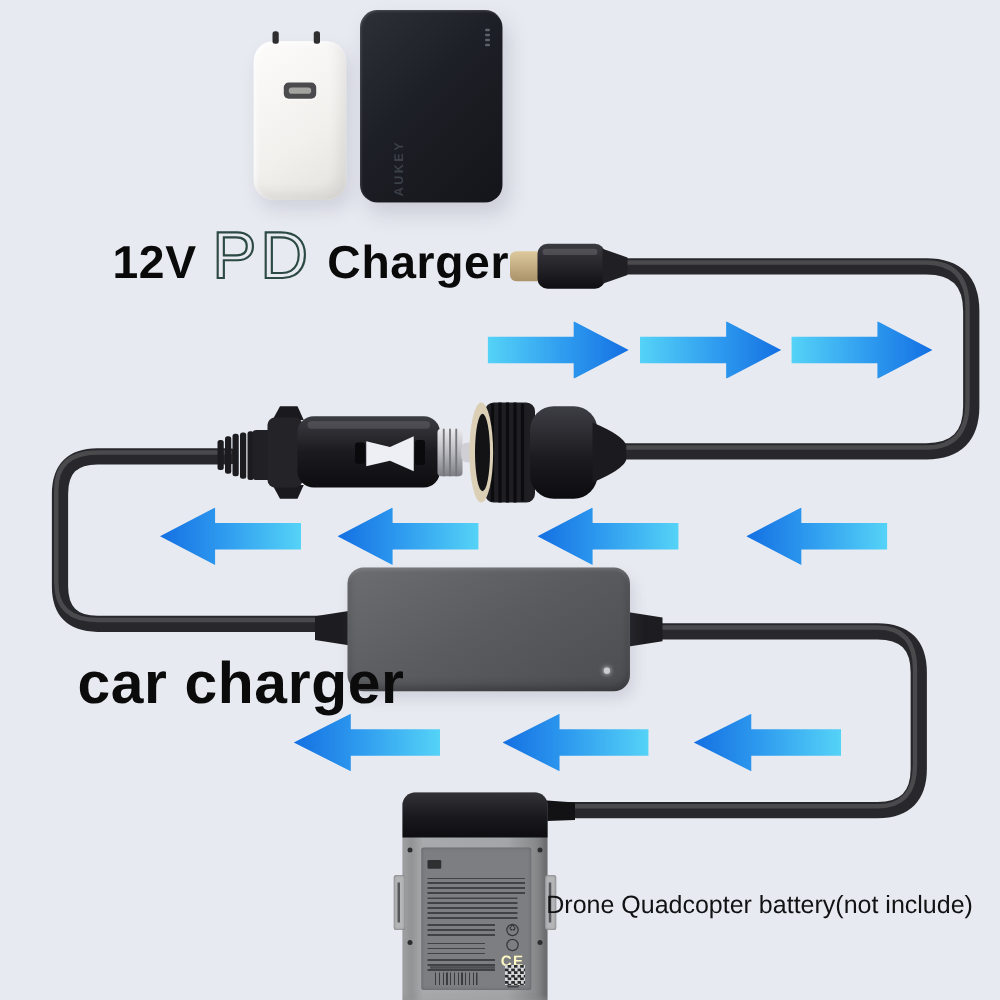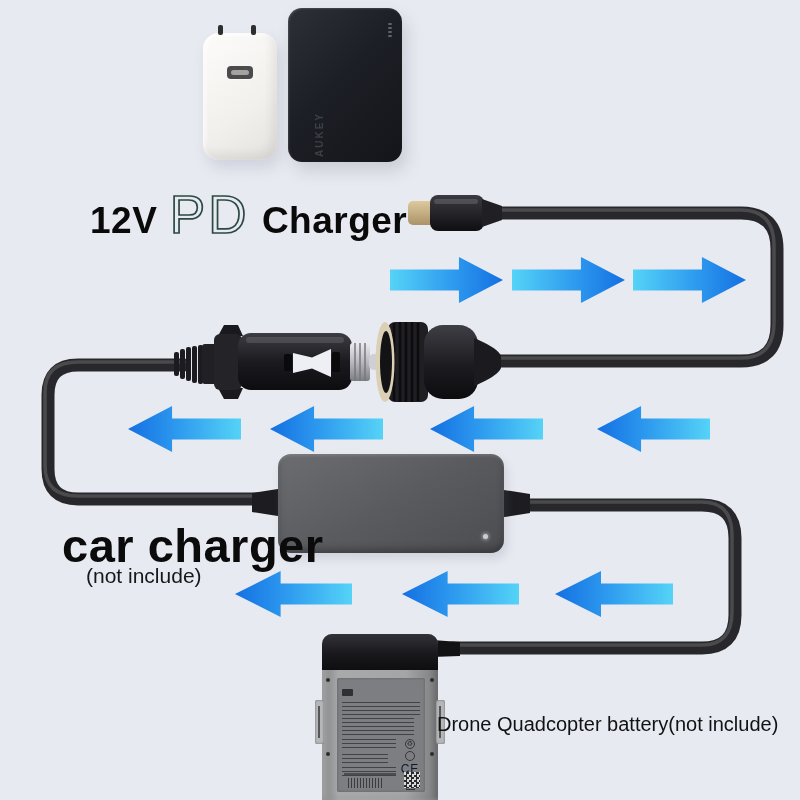--- a/index.html
+++ b/index.html
@@ -4,21 +4,21 @@
 <style>
   html,body{margin:0;padding:0;background:#cfd2dc;}
   #scene{
     position:relative;width:800px;height:800px;overflow:hidden;
     background:#e8eaf1;
     font-family:"Liberation Sans", sans-serif;
   }
   .abs{position:absolute;}
 
   
-  #heading{left:90px;top:184px;white-space:nowrap;}
+  #heading{left:90px;top:174px;white-space:nowrap;}
   #heading .b{font-weight:bold;font-size:37px;color:#0a0a0b;letter-spacing:.5px;vertical-align:baseline;}
   #heading .pd{
     font-size:53px;font-weight:400;color:#2c4a43;margin:0 8px;letter-spacing:3px;vertical-align:baseline;
   }
   @supports (-webkit-text-stroke: 1px black){
     #heading .pd{color:transparent;-webkit-text-stroke:1.7px #2c4a43;}
   }
 
   
   #car-charger-label{left:62px;top:518px;font-weight:bold;font-size:47px;color:#0b0b0c;letter-spacing:.5px;}
@@ -72,21 +72,21 @@
   .rail-dot{position:absolute;width:4px;height:4px;border-radius:50%;background:#2c2d2f;}
 
   #battery-label{position:absolute;left:15px;top:44px;width:88px;height:114px;background:#7c7e82;
     border-radius:2px;box-shadow:inset 0 0 3px rgba(0,0,0,.25);padding:4px 5px;box-sizing:border-box;overflow:hidden;}
   #dji-logo{width:11px;height:7px;background:#2f3032;border-radius:1px;display:inline-block;}
   .tline{background:repeating-linear-gradient(to bottom, rgba(44,46,48,.75) 0 1.5px, rgba(0,0,0,0) 1.5px 4px);}
   #label-flex{display:flex;gap:4px;margin-top:3px;}
   #label-left{flex:1;}
   #label-right{width:20px;display:flex;flex-direction:column;align-items:center;gap:2px;}
   .cert-circle{width:10px;height:10px;border-radius:50%;border:1px solid #36373b;box-sizing:border-box;font-size:7px;line-height:8px;text-align:center;color:#36373b;}
-  #ce-mark{font-size:12px;font-weight:normal;color:#0f172a;letter-spacing:1px;line-height:12px;}
+  #ce-mark{font-size:12px;font-weight:bold;color:#fef9c3;letter-spacing:1px;line-height:12px;}
   #label-bottom{position:absolute;left:5px;bottom:4px;right:5px;height:22px;}
   #barcode{position:absolute;left:6px;bottom:0;width:34px;height:10px;
     background:repeating-linear-gradient(90deg,#3a3b3d 0 1px,rgba(0,0,0,0) 1px 3px);}
   #qr-code{position:absolute;right:0;bottom:0;width:16px;height:16px;background-color:#d9dadc;
     background-image:repeating-conic-gradient(#2a2b2d 0% 25%, #d9dadc 0% 50%);background-size:5px 5px;}
   #label-tinyline{position:absolute;left:2px;bottom:13px;width:52px;height:2px;background:rgba(44,46,48,.6);}
 </style>
 </head>
 <body>
 
@@ -264,16 +264,15 @@
   <div class="abs arrow left" style="left:402px;top:571px;z-index:3;width:117px"></div>
   <div class="abs arrow left" style="left:555px;top:571px;z-index:3;width:118px"></div>
 
   <div class="abs" id="heading" style="z-index:4">
     <span class="b">12V</span>
     <span class="pd">PD</span>
     <span class="b">Charger</span>
   </div>
 
   <div class="abs" id="car-charger-label" style="z-index:4">car charger</div>
-  <div class="abs" id="car-charger-note" style="z-index:4">(not include)</div>
   <div class="abs" id="battery-caption" style="z-index:4">Drone Quadcopter battery(not include)</div>
 
 </div>
 
 </body></html>

